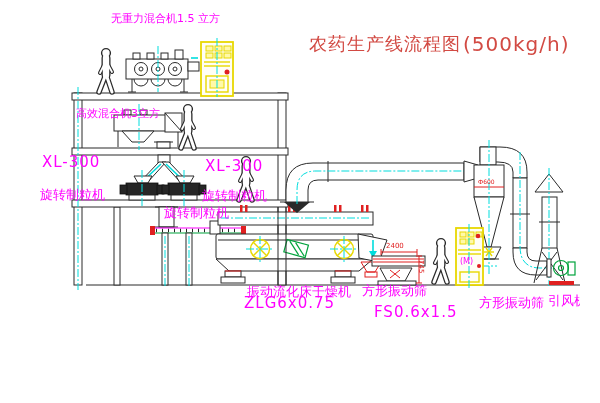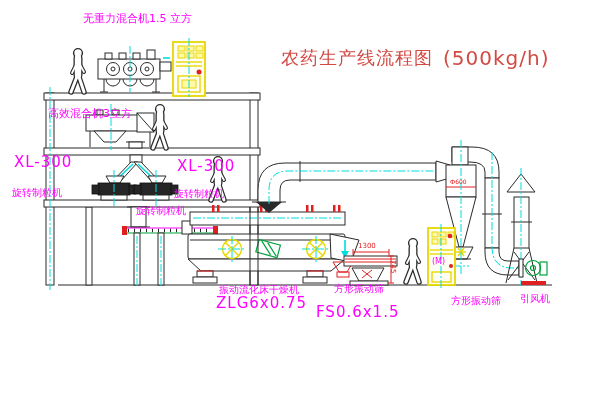--- a/index.html
+++ b/index.html
@@ -1,39 +1,39 @@
 <!DOCTYPE html>
 <html style="--label: #ff00ff; --title: #d24a43; --equipment-yellow: #e8d800; --pipe-centerline: #00dddd; --detail-red: #e02020; --detail-green: #00a33c; --line: #2a2a2a;"><head>
 <meta charset="utf-8">
 <style>
   html,body{margin:0;padding:0;background:#fff;}
   #stage{position:relative;width:552px;height:403px;background:#ffffff;overflow:hidden;
-         font-family:"DejaVu Sans",sans-serif;}
+         font-family:"DejaVu Sans",sans-serif;margin-left:28px;}
   #stage svg{position:absolute;left:0;top:0;}
   
   .k  {stroke:var(--line,#2a2a2a);fill:none;stroke-width:1;}
   .kw {stroke:var(--line,#2a2a2a);fill:#ffffff;stroke-width:1;}
   .kd {fill:var(--line,#2a2a2a);stroke:none;}
   .y  {stroke:var(--equipment-yellow,#e8d800);fill:none;stroke-width:1.4;}
   .yf {fill:#fff9a8;stroke:var(--equipment-yellow,#e8d800);stroke-width:1;}
   .ybox{fill:#fffef5;stroke:var(--equipment-yellow,#e8d800);stroke-width:1.8;}
   .c  {stroke:var(--pipe-centerline,#00dddd);fill:none;stroke-width:1;stroke-dasharray:8 2 2 2;}
   .cs {stroke:var(--pipe-centerline,#00dddd);fill:none;stroke-width:1.6;}
   .cf {fill:var(--pipe-centerline,#00dddd);stroke:none;}
   .r  {stroke:var(--detail-red,#e02020);fill:none;stroke-width:1;}
   .rf {fill:var(--detail-red,#e02020);stroke:none;}
   .g  {stroke:var(--detail-green,#00a33c);fill:none;stroke-width:1.2;}
   .mg {stroke:var(--label,#ff00ff);fill:none;stroke-width:1.2;}
   .dk {fill:#262626;stroke:#111;stroke-width:.8;}
   
   .lbl{position:absolute;color:var(--label,#ff00ff);line-height:1;white-space:nowrap;}
-  .s10{font-size:10px;} .s11{font-size:11px;} .s16{font-size:15px;letter-spacing:1px;}
+  .s10{font-size:13px;} .s11{font-size:11px;} .s16{font-size:15px;letter-spacing:1px;}
   .s8m{position:absolute;color:var(--label,#ff00ff);font-size:8px;line-height:1;}
   .dim{position:absolute;color:var(--detail-red,#e02020);font-size:7px;line-height:1;white-space:nowrap;}
-  .title-row{position:absolute;left:281px;top:46px;display:flex;align-items:center;gap:10px;
+  .title-row{position:absolute;left:281px;top:32px;display:flex;align-items:center;gap:2px;
              color:var(--title,#d24a43);white-space:nowrap;}
   .title-cn{font-size:18px;letter-spacing:1px;}
   .title-cap{font-size:20px;letter-spacing:1px;}
 </style>
 </head>
 <body>
 
 <div id="stage">
 
 <svg width="600" height="403" viewBox="0 0 600 403">
@@ -311,22 +311,22 @@
 
 <span class="lbl s11" style="left:48px;top:108px">高效混合机3立方</span>
 <span class="lbl s16" style="left:14px;top:155px">XL-300</span>
 <span class="lbl s10" style="left:12px;top:188px">旋转制粒机</span>
 <span class="lbl s16" style="left:177px;top:159px">XL-300</span>
 <span class="lbl s10" style="left:174px;top:189px">旋转制粒机</span>
 <span class="lbl s10" style="left:136px;top:206px">旋转制粒机</span>
 <span class="lbl s10" style="left:219px;top:285px">振动流化床干燥机</span>
 <span class="lbl s16" style="left:216px;top:296px">ZLG6x0.75</span>
 <span class="lbl s10" style="left:334px;top:284px">方形振动筛</span>
-<span class="lbl s16" style="left:316px;top:305px">FS0.6x1.5</span>
+<span class="lbl s16" style="left:346px;top:305px">FS0.6x1.5</span>
 <span class="lbl s10" style="left:451px;top:296px">方形振动筛</span>
 <span class="lbl s10" style="left:520px;top:294px">引风机</span>
 <span class="s8m" style="left:432px;top:258px">(M)</span>
 
-<span class="dim" style="left:358px;top:243px">1300</span>
+<span class="dim" style="left:358px;top:243px">2400</span>
 <span class="dim" style="left:396px;top:260px;transform:rotate(90deg);transform-origin:0 0">745</span>
 <span class="dim" style="left:450px;top:179px;font-size:6px">Ф600</span>
 
 </div>
 
 </body></html>

